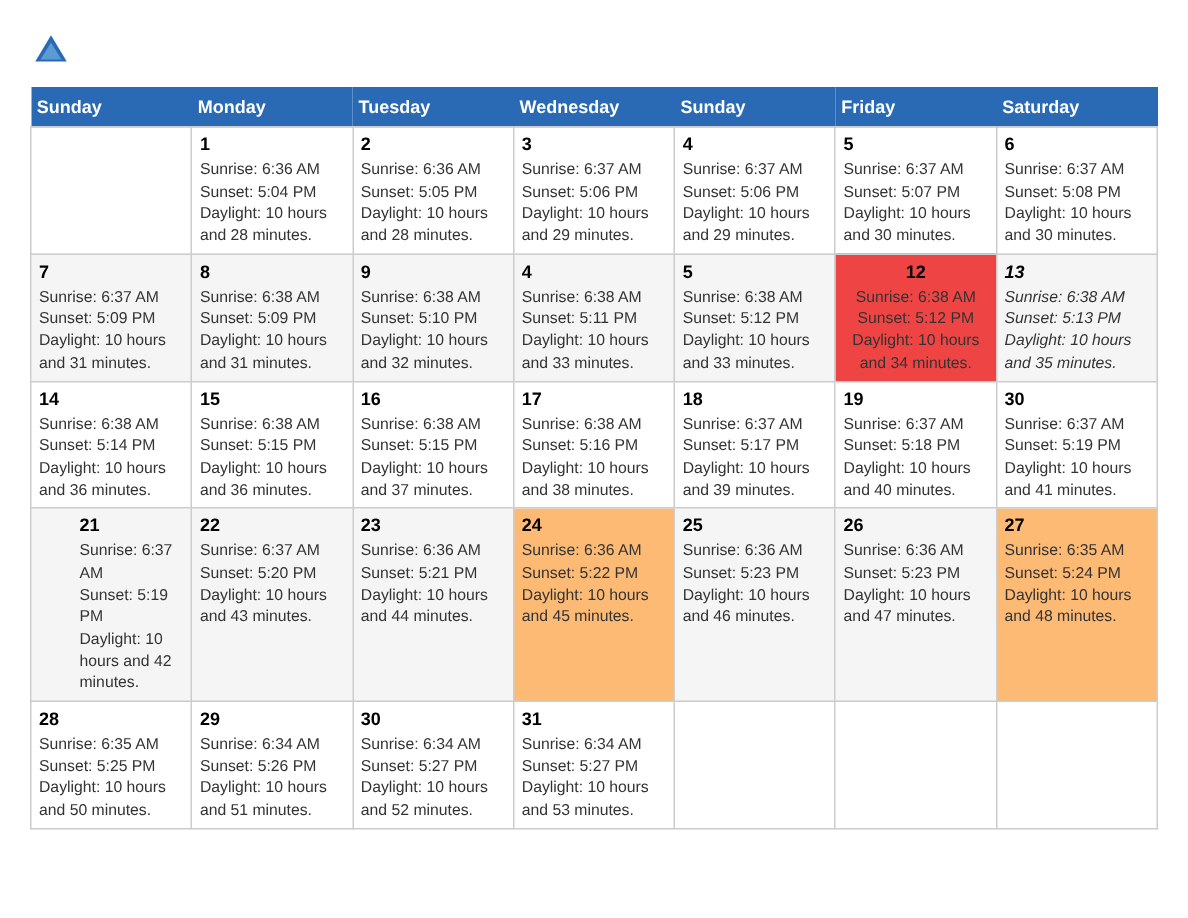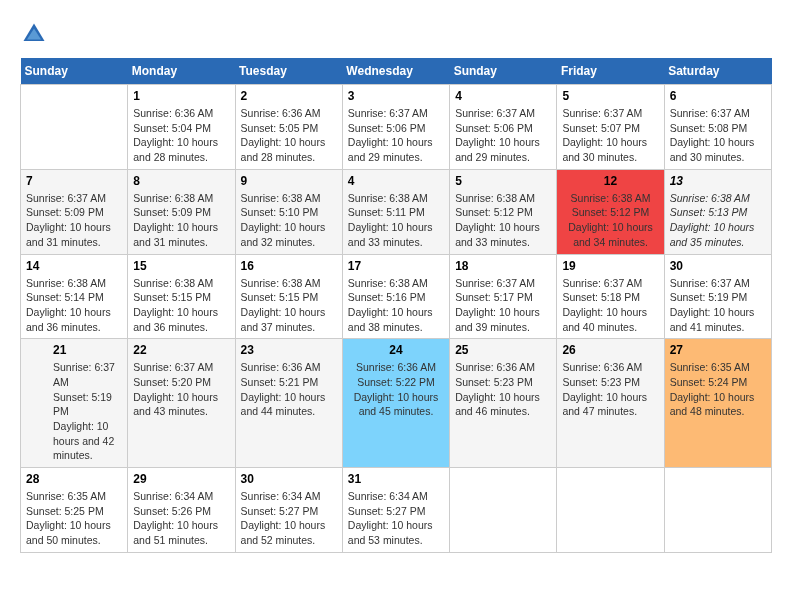--- a/index.html
+++ b/index.html
@@ -204,21 +204,21 @@
           <div class="day-info">Sunrise: 6:37 AM<br>Sunset: 5:19 PM<br>Daylight: 10 hours and 42 minutes.</div>
         </td>
         <td style="background: rgb(245, 245, 245);">
           <span class="day-number">22</span>
           <div class="day-info">Sunrise: 6:37 AM<br>Sunset: 5:20 PM<br>Daylight: 10 hours and 43 minutes.</div>
         </td>
         <td style="background: rgb(245, 245, 245);">
           <span class="day-number">23</span>
           <div class="day-info">Sunrise: 6:36 AM<br>Sunset: 5:21 PM<br>Daylight: 10 hours and 44 minutes.</div>
         </td>
-        <td style="background: #7dd3fc; text-align: center;">
+        <td style="background: #fdba74;">
           <span class="day-number">24</span>
           <div class="day-info">Sunrise: 6:36 AM<br>Sunset: 5:22 PM<br>Daylight: 10 hours and 45 minutes.</div>
         </td>
         <td style="background: rgb(245, 245, 245);">
           <span class="day-number">25</span>
           <div class="day-info">Sunrise: 6:36 AM<br>Sunset: 5:23 PM<br>Daylight: 10 hours and 46 minutes.</div>
         </td>
         <td style="background: rgb(245, 245, 245);">
           <span class="day-number">26</span>
           <div class="day-info">Sunrise: 6:36 AM<br>Sunset: 5:23 PM<br>Daylight: 10 hours and 47 minutes.</div>

